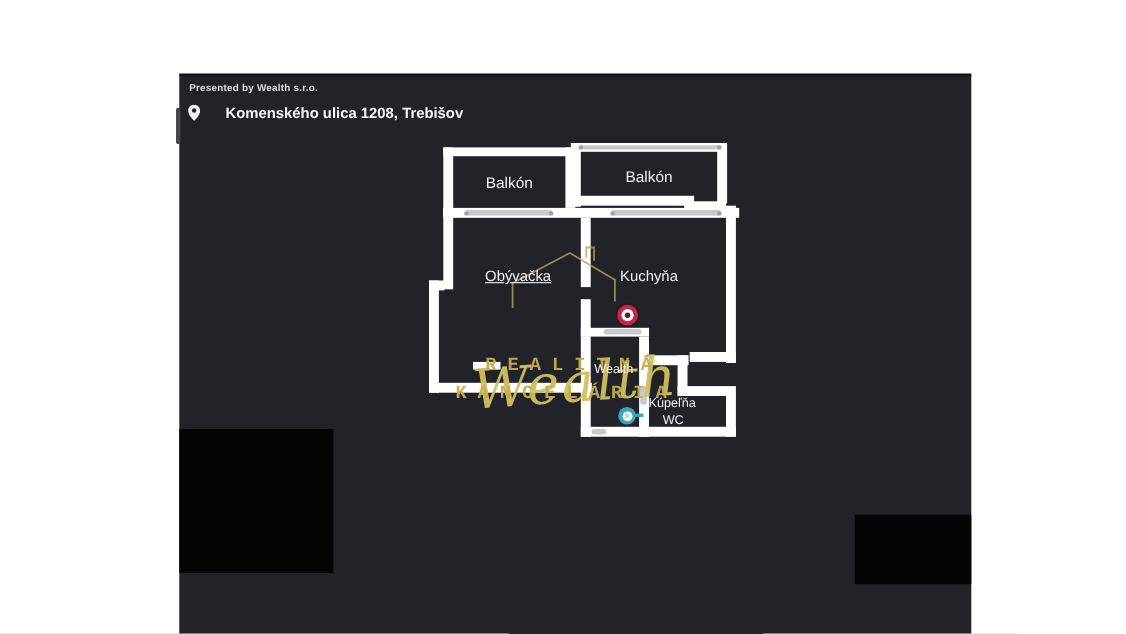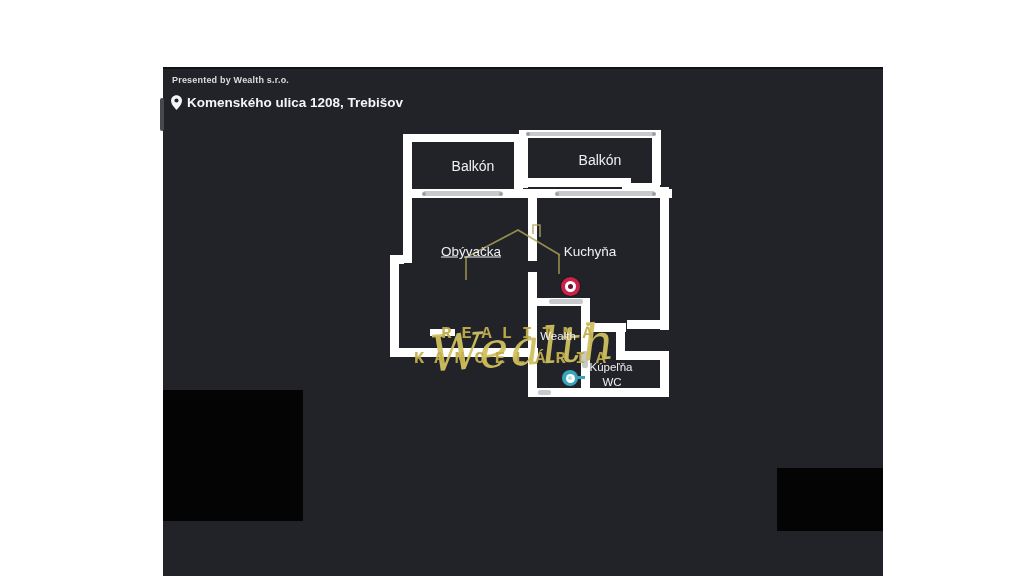--- a/index.html
+++ b/index.html
@@ -12,34 +12,34 @@
   *{margin:0;padding:0;box-sizing:border-box;}
   html,body{width:1024px;height:576px;background:#ffffff;overflow:hidden;
     font-family:"Liberation Sans",sans-serif;}
   .stage{position:relative;width:1024px;height:576px;background:#ffffff;}
   .panel{position:absolute;left:163px;top:67px;width:720px;height:540px;
     background:var(--panel-bg);padding-left:30px;}
   .panel-topline{position:absolute;left:0;top:0;width:720px;height:2px;background:#121318;}
   .scroll-thumb{position:absolute;left:-3px;top:31px;width:4px;height:33px;background:#46484c;border-radius:2px;}
 
   .presented{position:absolute;left:9px;top:8px;font-size:9px;font-weight:bold;color:#dddddf;letter-spacing:.2px;}
-  .addr-row{position:absolute;left:8px;top:28px;display:flex;align-items:center;gap:5px;}
+  .addr-row{position:absolute;left:8px;top:28px;display:flex;align-items:center;gap:23px;}
   .addr-row .pin{width:11px;height:15px;flex:0 0 auto;}
   .addr-text{font-size:13.5px;font-weight:bold;color:#f5f5f7;}
 
   
   .plan{position:absolute;left:0;top:0;width:720px;height:464px;}
   .wall{position:absolute;background:var(--wall);}
   .win{position:absolute;background:var(--window-line);border-radius:2px;}
   .win .dot{position:absolute;width:4px;height:4px;border-radius:50%;background:var(--window-dot);top:50%;transform:translateY(-50%);}
   .win .dot.l{left:-1px;} .win .dot.r{right:-1px;}
   .room-label{position:absolute;color:var(--label);font-size:13.5px;white-space:nowrap;
     transform:translate(-50%,-50%);z-index:6;}
   .room-label.small{font-size:11.5px;}
-  .room-label.balcony{font-size:14px;margin-left:10px;}
+  .room-label.balcony{font-size:14px;}
   .wm-script{position:absolute;left:360px;top:281px;transform:translate(-50%,-50%) rotate(-4deg);
     font-family:"DejaVu Serif",serif;font-style:italic;font-size:50px;color:#cfc05e;
     letter-spacing:2px;opacity:.95;z-index:5;}
   .wm-line{position:absolute;transform:translate(-50%,-50%);font-family:Liberation Mono, monospace;
     font-weight:bold;font-size:17px;letter-spacing:10px;color:#c2ae4e;opacity:.95;z-index:5;white-space:nowrap;}
   .wm-house{position:absolute;left:292px;top:155px;z-index:5;opacity:.9;}
 
   .marker{position:absolute;border-radius:50%;z-index:8;}
   .marker .ring{position:absolute;border-radius:50%;background:#fff;}
   .marker .core{position:absolute;border-radius:50%;}

